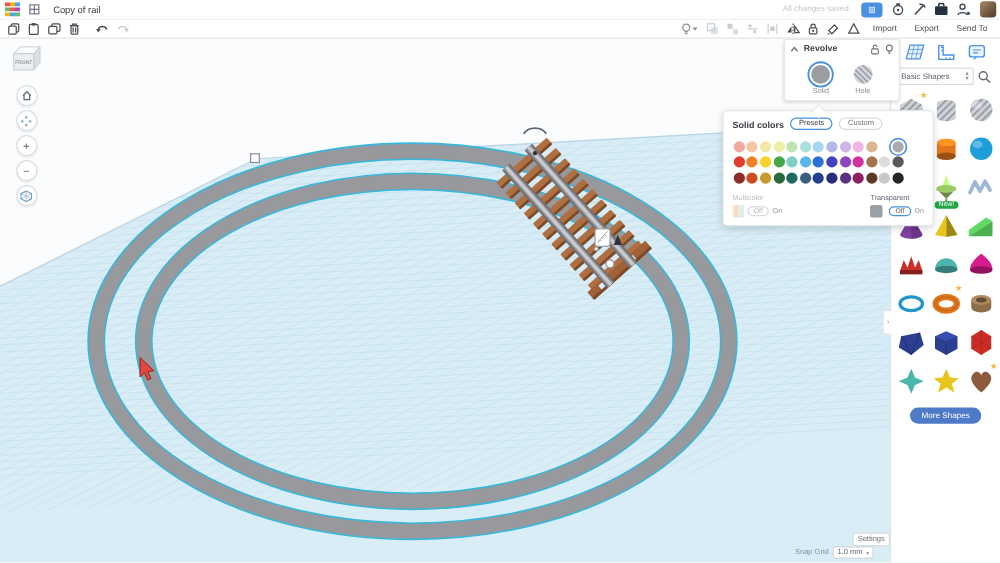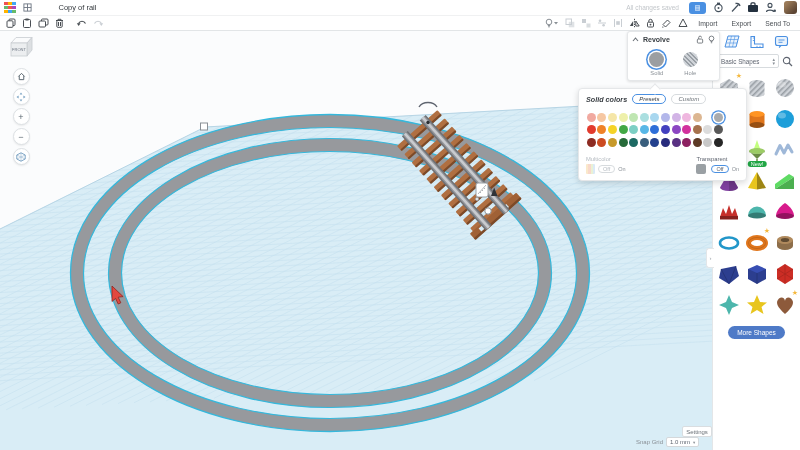--- a/index.html
+++ b/index.html
@@ -4,21 +4,21 @@
 <style>
   html,body{margin:0;padding:0;}
   body{width:800px;height:450px;overflow:hidden;position:relative;background:#fbfcfd;
        font-family:"Liberation Sans",sans-serif;color:#4a4f54;-webkit-font-smoothing:antialiased;}
   .bar{position:absolute;left:0;right:0;background:#fff;display:flex;align-items:center;z-index:10;}
   #topbar{top:0;height:15px;border-bottom:1px solid #f0f1f2;padding:0 3px;}
   #toolbar{top:16px;height:14px;border-bottom:1px solid #e2e5e7;padding:0 3px;}
   .grow{flex:1;}
   .logo{display:grid;grid-template-columns:repeat(3,3.5px);grid-gap:.5px;margin:0 4px 0 1px;}
   .logo i{width:3.5px;height:3.5px;display:block;}
-  .ttl{font-size:7.5px;color:#33383d;margin-left:24px;}
+  .ttl{font-size:7.5px;color:#33383d;margin-left:8px;}
   .saved{font-size:6.5px;color:#c2c6ca;margin-right:6px;}
   .ibtn{border:none;background:none;padding:0 3px;display:flex;align-items:center;cursor:pointer;color:#4a4f54;}
   .ibtn.dis{color:#c9ced3;}
   .gridbtn{width:17px;height:12px;background:var(--accent);border-radius:3px;display:flex;align-items:center;justify-content:center;margin:0 4px;border:none;}
   .avatar{width:13px;height:13px;border-radius:3px;background:linear-gradient(135deg,#9a7a58 20%,#5d4634 80%);margin-left:4px;}
   .tbtxt{font-size:6.8px;color:#4a4f54;background:none;border:none;padding:0 7px;cursor:pointer;}
   
   #viewtools{position:absolute;left:6px;top:34px;z-index:3;width:30px;text-align:center;}
   .vcube{margin-bottom:8px;}
   .cbtn{width:17px;height:17px;border-radius:50%;background:#fff;border:1px solid #dde1e4;box-shadow:0 1px 2px rgba(0,0,0,.08);
@@ -50,21 +50,21 @@
   .opt{text-align:center;cursor:pointer;}
   .oc{width:15px;height:15px;border-radius:50%;margin:2px auto 3px;}
   .oc.solid{background:#9b9ea1;box-shadow:0 0 0 1.5px #fff,0 0 0 3px var(--accent);}
   .oc.hole{background:repeating-linear-gradient(45deg,#cfd3d8 0 2px,#9aa0a6 2px 3.2px);}
   .olab{font-size:5.8px;color:#8a9096;}
   
   #popover{position:absolute;left:578px;top:88px;width:153px;background:#fff;border:1px solid #e5e7e9;border-radius:4px;
            box-shadow:0 2px 6px rgba(0,0,0,.15);z-index:5;padding:5px 7px 6px;}
   #popover .caret{position:absolute;left:72px;top:-4px;width:7px;height:7px;background:#fff;transform:rotate(45deg);
                   border-left:1px solid #e5e7e9;border-top:1px solid #e5e7e9;}
-  .pop-head{display:flex;align-items:center;font-style:italic;}
+  .pop-head{display:flex;align-items:center;}
   .pop-title{font-size:7.2px;color:#3b4045;font-weight:bold;}
   .pill{font-size:6px;border-radius:8px;padding:1px 6px;background:#fff;margin-left:5px;cursor:pointer;}
   .pill.on{border:1px solid var(--accent);color:#3b4045;}
   .pill.off{border:1px solid #d7dbde;color:#6b7177;}
   #swatches{display:grid;grid-template-columns:repeat(13,10.6px);grid-auto-rows:12.6px;margin-top:7px;align-items:center;justify-items:center;}
   .sw{width:9px;height:9px;border-radius:50%;cursor:pointer;}
   .sw.sel{box-shadow:0 0 0 1.5px #fff,0 0 0 2.8px var(--accent);}
   .pop-foot{display:flex;justify-content:space-between;margin-top:5px;padding-top:2px;}
   .cap{font-size:5.8px;margin-bottom:2px;}
   .cap.dim{color:#b4bac0;}

